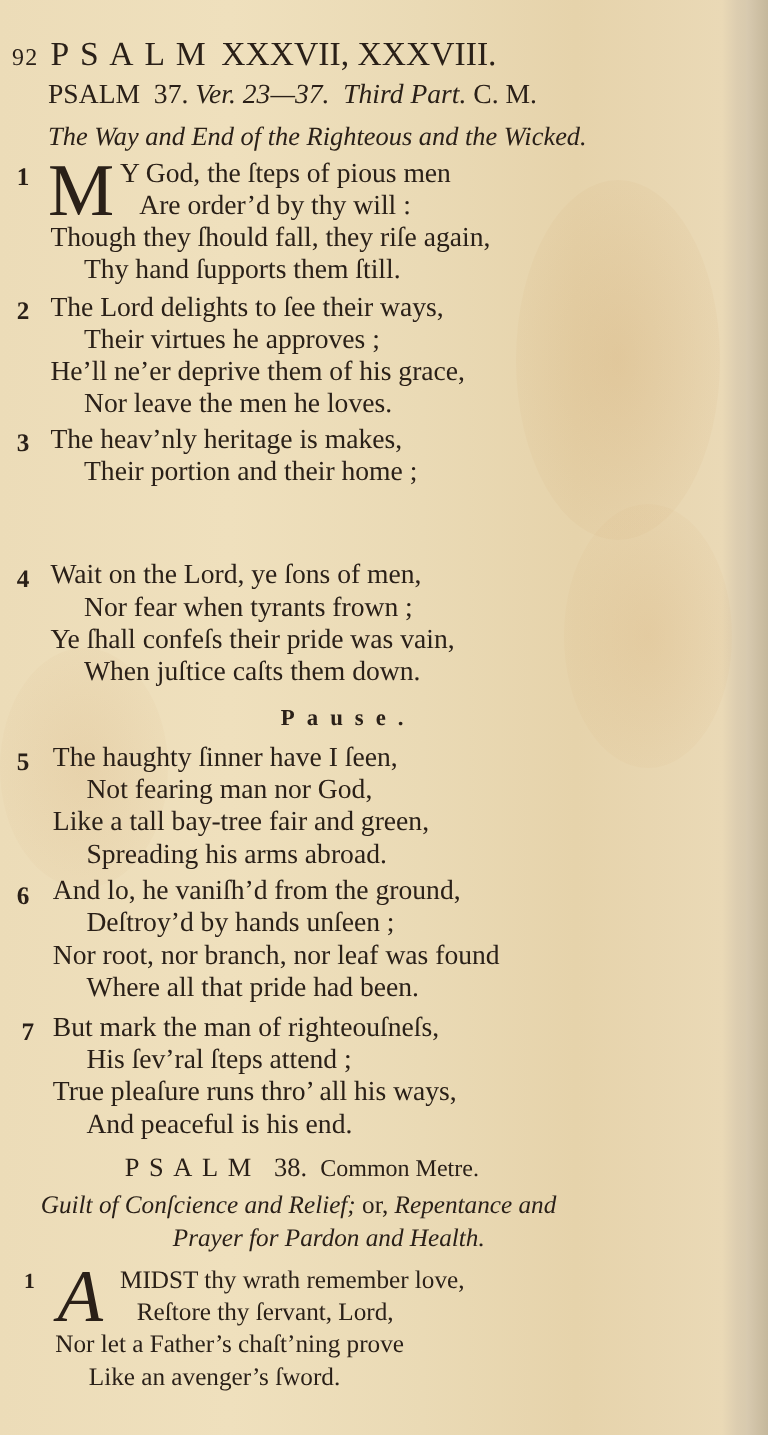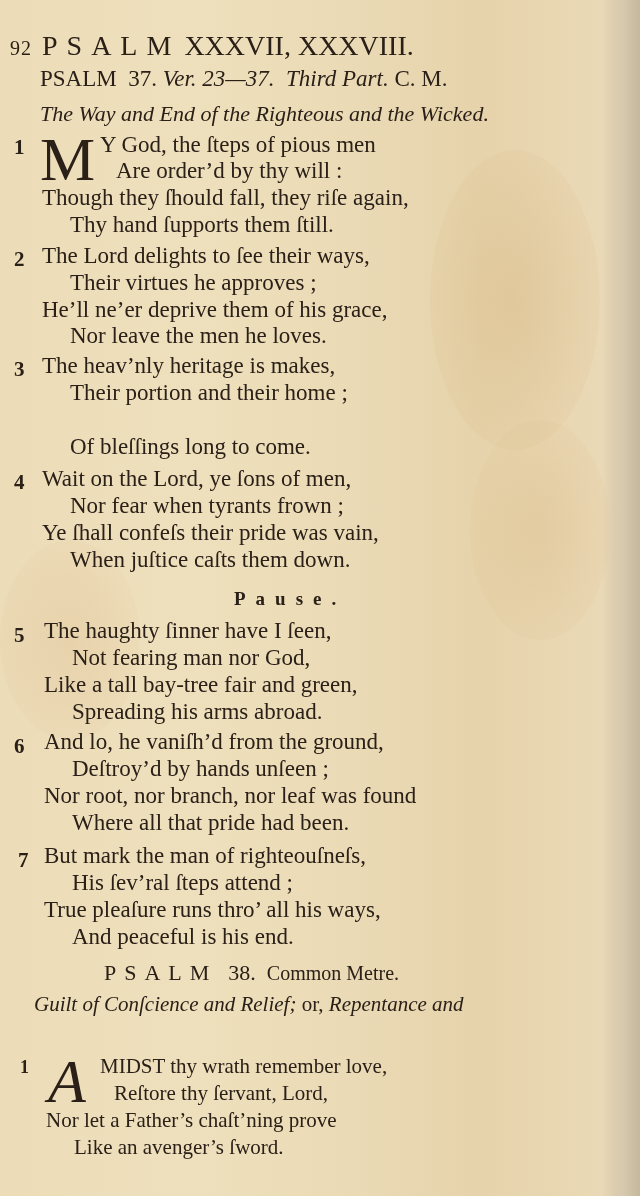--- a/index.html
+++ b/index.html
@@ -59,21 +59,20 @@
 
   <div class="vnum" style="left:14px;top:247px;">2</div>
   <div class="abs line" style="left:42px;top:243px;">The Lord delights to ſee their ways,</div>
   <div class="abs line" style="left:70px;top:270px;">Their virtues he approves ;</div>
   <div class="abs line" style="left:42px;top:297px;">He’ll ne’er deprive them of his grace,</div>
   <div class="abs line" style="left:70px;top:323px;">Nor leave the men he loves.</div>
 
   <div class="vnum" style="left:14px;top:357px;">3</div>
   <div class="abs line" style="left:42px;top:353px;">The heav’nly heritage is makes,</div>
   <div class="abs line" style="left:70px;top:380px;">Their portion and their home ;</div>
-  <div class="abs line" style="left:70px;top:434px;">Of bleſſings long to come.</div>
 
   <div class="vnum" style="left:14px;top:470px;">4</div>
   <div class="abs line" style="left:42px;top:466px;">Wait on the Lord, ye ſons of men,</div>
   <div class="abs line" style="left:70px;top:493px;">Nor fear when tyrants frown ;</div>
   <div class="abs line" style="left:42px;top:520px;">Ye ſhall confeſs their pride was vain,</div>
   <div class="abs line" style="left:70px;top:547px;">When juſtice caſts them down.</div>
 
   <div class="abs pause" style="left:234px;top:588px;">Pause.</div>
 
   <div class="vnum" style="left:14px;top:623px;">5</div>
@@ -97,20 +96,21 @@
   <div class="abs sub-head" style="left:104px;top:960px;font-size:22px;">
     <span style="letter-spacing:8px;">PSALM</span>&nbsp;
     <span>38.</span>&nbsp;
     <span style="font-size:20px;font-family:Liberation Serif, serif;">Common Metre.</span>
   </div>
   <div class="abs sub-head" style="left:34px;top:992px;font-size:21px;">
     <span class="italic">Guilt of Conſcience and Relief;</span>
     <span>or,</span>
     <span class="italic">Repentance and</span>
   </div>
+  <div class="abs sub-head italic" style="left:144px;top:1019px;font-size:21px;">Prayer for Pardon and Health.</div>
 
   <div class="vnum" style="left:20px;top:1057px;font-size:18px;">1</div>
   <div class="dropcap" style="left:48px;top:1050px;font-style:italic;">A</div>
   <div class="abs line" style="left:100px;top:1054px;font-size:21px;">MIDST thy wrath remember love,</div>
   <div class="abs line" style="left:114px;top:1081px;font-size:21px;">Reſtore thy ſervant, Lord,</div>
   <div class="abs line" style="left:46px;top:1108px;font-size:21px;">Nor let a Father’s chaſt’ning prove</div>
   <div class="abs line" style="left:74px;top:1135px;font-size:21px;">Like an avenger’s ſword.</div>
 
 </div>
 

